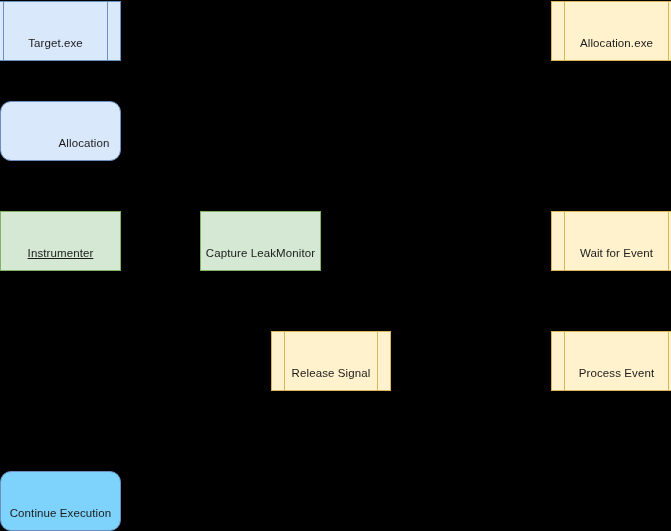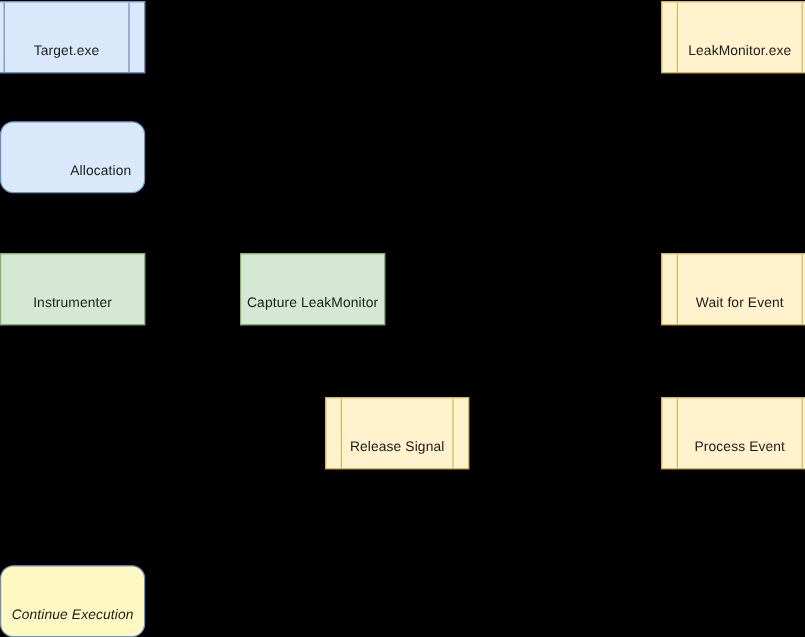--- a/index.html
+++ b/index.html
@@ -72,42 +72,42 @@
 
 <div id="canvas" style="background: rgb(0, 0, 0);">
     <div class="node shape-process" style="left: -10px; top: 1px; width: 131px; height: 60px; background: rgb(218, 232, 252); border-color: rgb(108, 142, 191); color: rgb(27, 27, 27);">
       <div class="rule left" style="background: rgb(108, 142, 191);"></div>
       <div class="rule right" style="background: rgb(108, 142, 191);"></div>
       <span class="label">Target.exe</span>
     </div>
     <div class="node shape-process" style="left: 551px; top: 1px; width: 131px; height: 60px; background: rgb(255, 242, 204); border-color: rgb(214, 182, 86); color: rgb(27, 27, 27);">
       <div class="rule left" style="background: rgb(214, 182, 86);"></div>
       <div class="rule right" style="background: rgb(214, 182, 86);"></div>
-      <span class="label">LeakMonitor.exe</span>
+      <span class="label">Allocation.exe</span>
     </div>
     <div class="node shape-rounded" style="left: 0px; top: 101px; width: 121px; height: 60px; background: rgb(218, 232, 252); border-color: rgb(108, 142, 191); color: rgb(27, 27, 27); padding-left: 47px;">
       <span class="label">Allocation</span>
     </div>
-    <div class="node shape-rect" style="left: 0px; top: 211px; width: 121px; height: 60px; background: rgb(213, 232, 212); border-color: rgb(130, 179, 102); color: rgb(27, 27, 27);">
+    <div class="node shape-rect" style="left: 0px; top: 211px; width: 121px; height: 60px; background: rgb(213, 232, 212); border-color: rgb(130, 179, 102); color: rgb(27, 27, 27); text-decoration: underline;">
       <span class="label">Instrumenter</span>
     </div>
     <div class="node shape-rect" style="left: 200px; top: 211px; width: 121px; height: 60px; background: rgb(213, 232, 212); border-color: rgb(130, 179, 102); color: rgb(27, 27, 27);">
       <span class="label">Capture LeakMonitor</span>
     </div>
     <div class="node shape-process" style="left: 551px; top: 211px; width: 131px; height: 60px; background: rgb(255, 242, 204); border-color: rgb(214, 182, 86); color: rgb(27, 27, 27);">
       <div class="rule left" style="background: rgb(214, 182, 86);"></div>
       <div class="rule right" style="background: rgb(214, 182, 86);"></div>
       <span class="label">Wait for Event</span>
     </div>
     <div class="node shape-process" style="left: 271px; top: 331px; width: 120px; height: 60px; background: rgb(255, 242, 204); border-color: rgb(214, 182, 86); color: rgb(27, 27, 27);">
       <div class="rule left" style="background: rgb(214, 182, 86);"></div>
       <div class="rule right" style="background: rgb(214, 182, 86);"></div>
       <span class="label">Release Signal</span>
     </div>
     <div class="node shape-process" style="left: 551px; top: 331px; width: 131px; height: 60px; background: rgb(255, 242, 204); border-color: rgb(214, 182, 86); color: rgb(27, 27, 27);">
       <div class="rule left" style="background: rgb(214, 182, 86);"></div>
       <div class="rule right" style="background: rgb(214, 182, 86);"></div>
       <span class="label">Process Event</span>
     </div>
-    <div class="node shape-rounded" style="left: 0px; top: 471px; width: 121px; height: 60px; background: #fef9c3; border-color: rgb(108, 142, 191); color: rgb(27, 27, 27); font-style: italic;">
+    <div class="node shape-rounded" style="left: 0px; top: 471px; width: 121px; height: 60px; background: #7dd3fc; border-color: rgb(108, 142, 191); color: rgb(27, 27, 27);">
       <span class="label">Continue Execution</span>
     </div>
   </div>
 
 </body></html>

